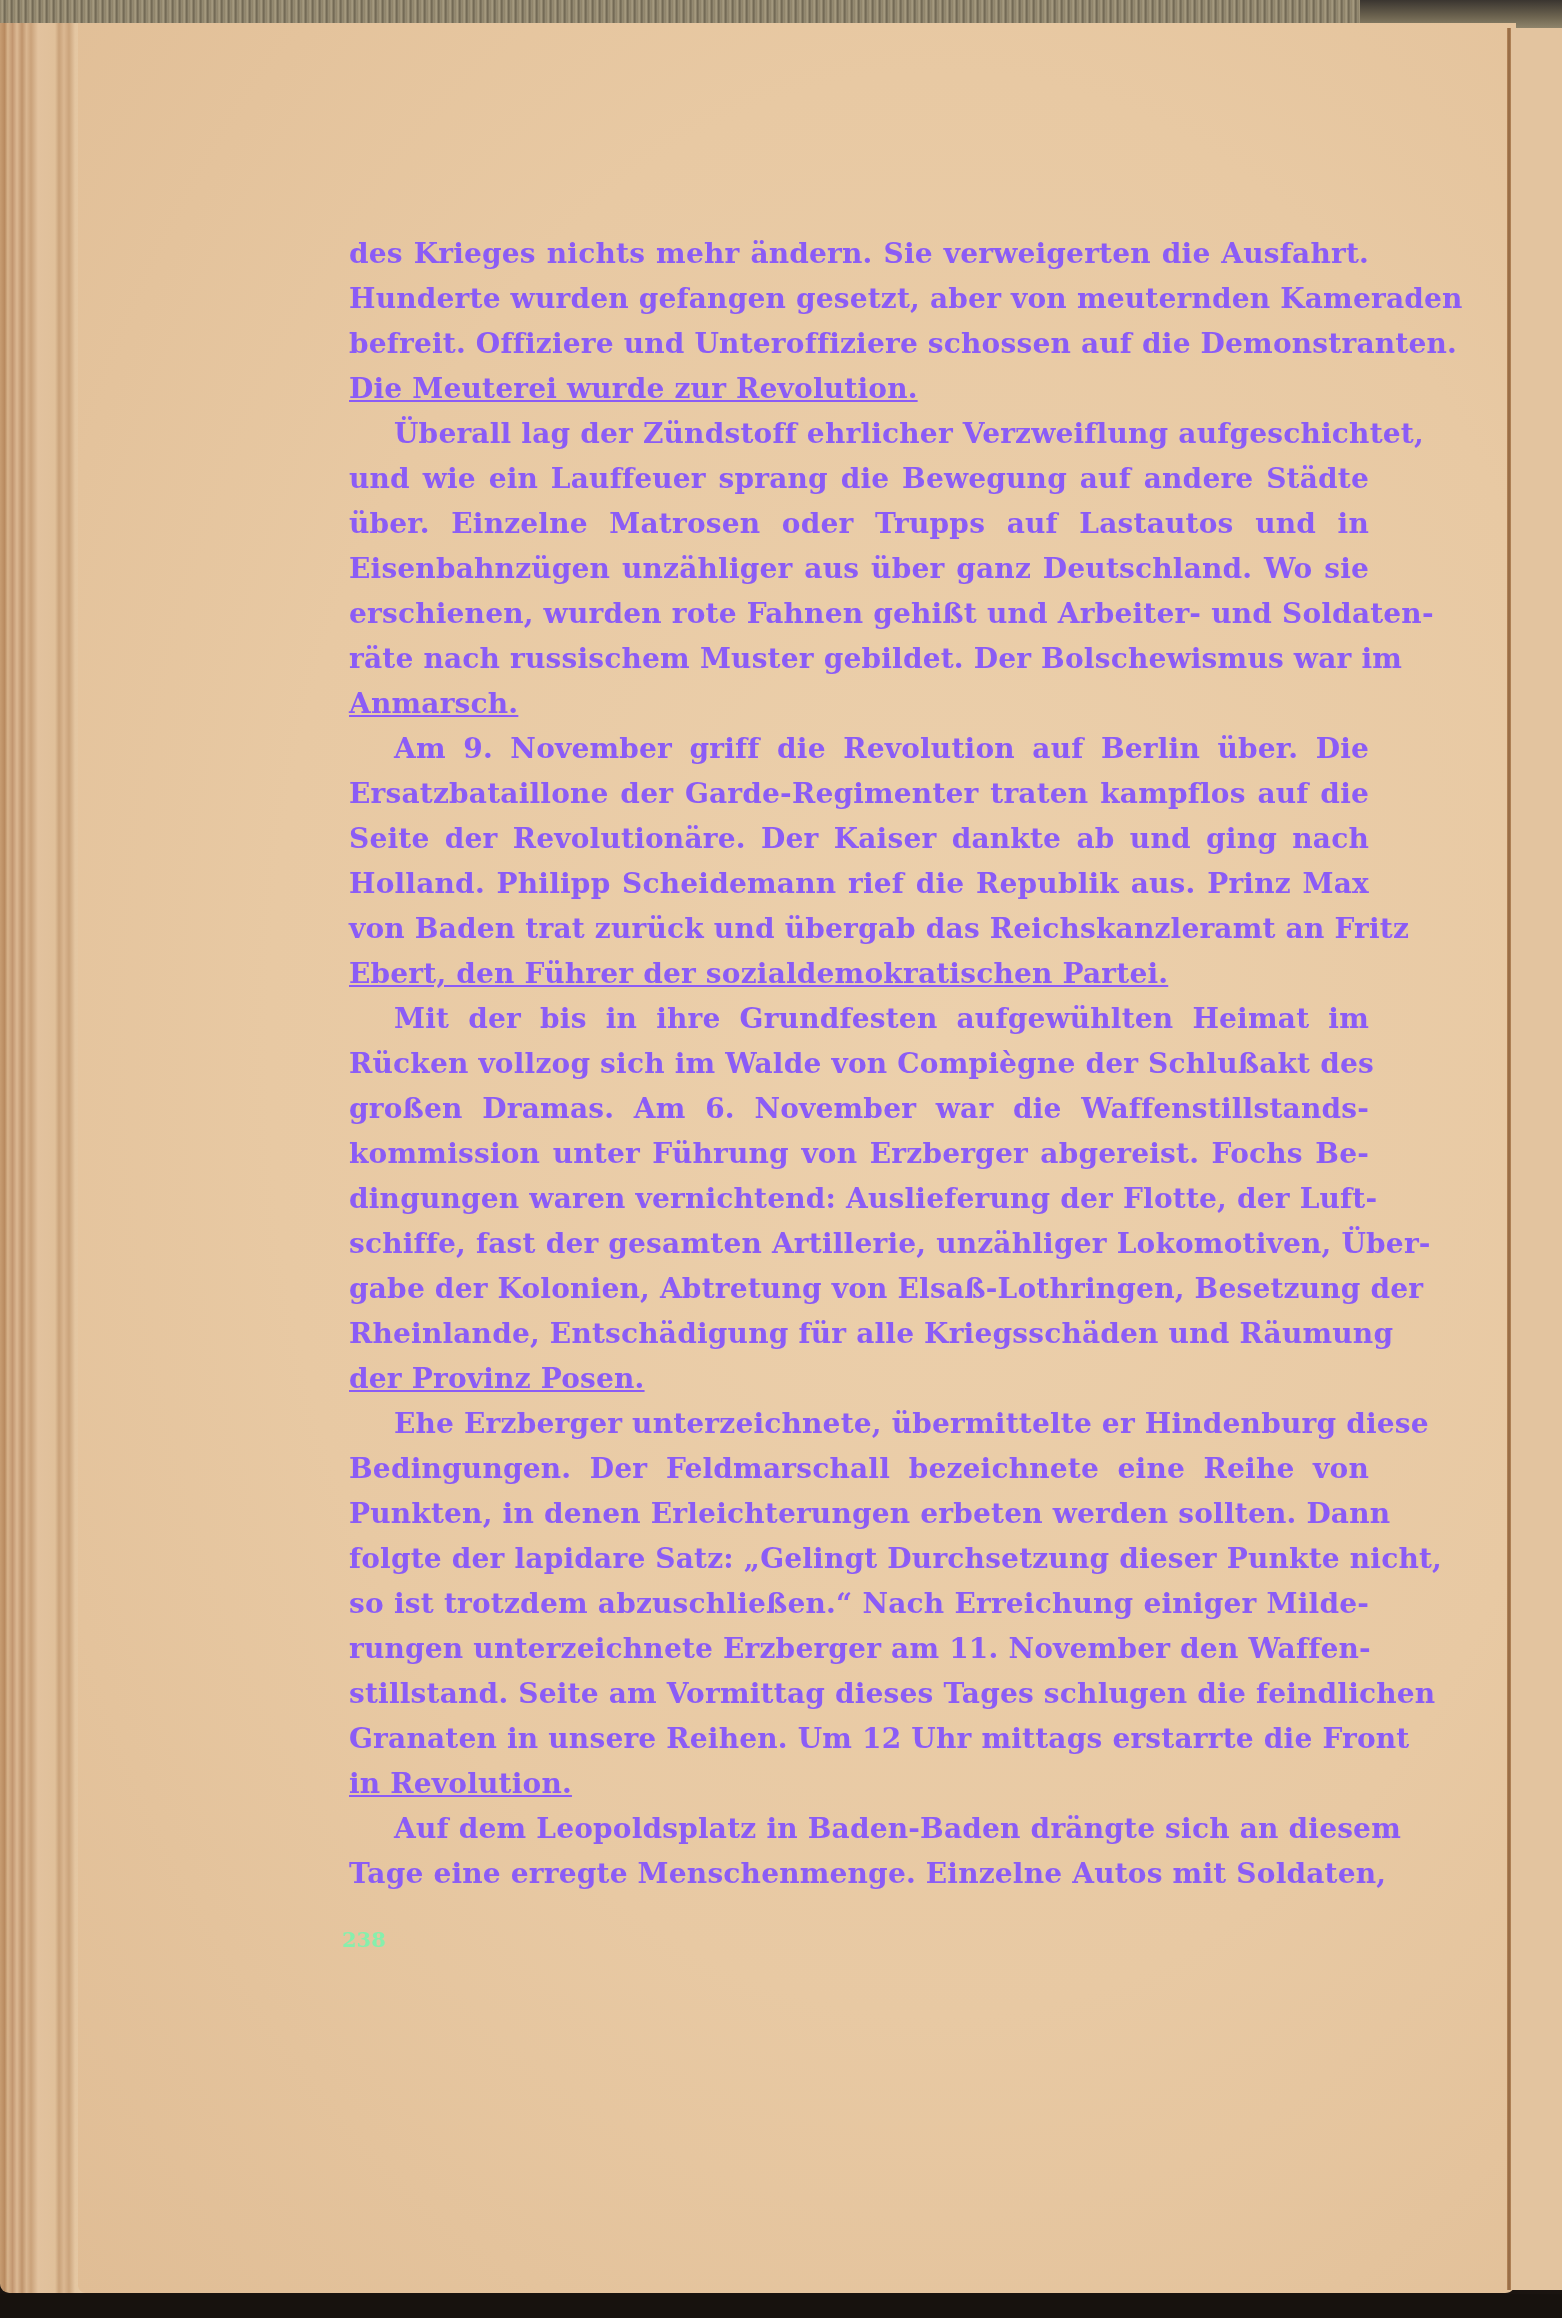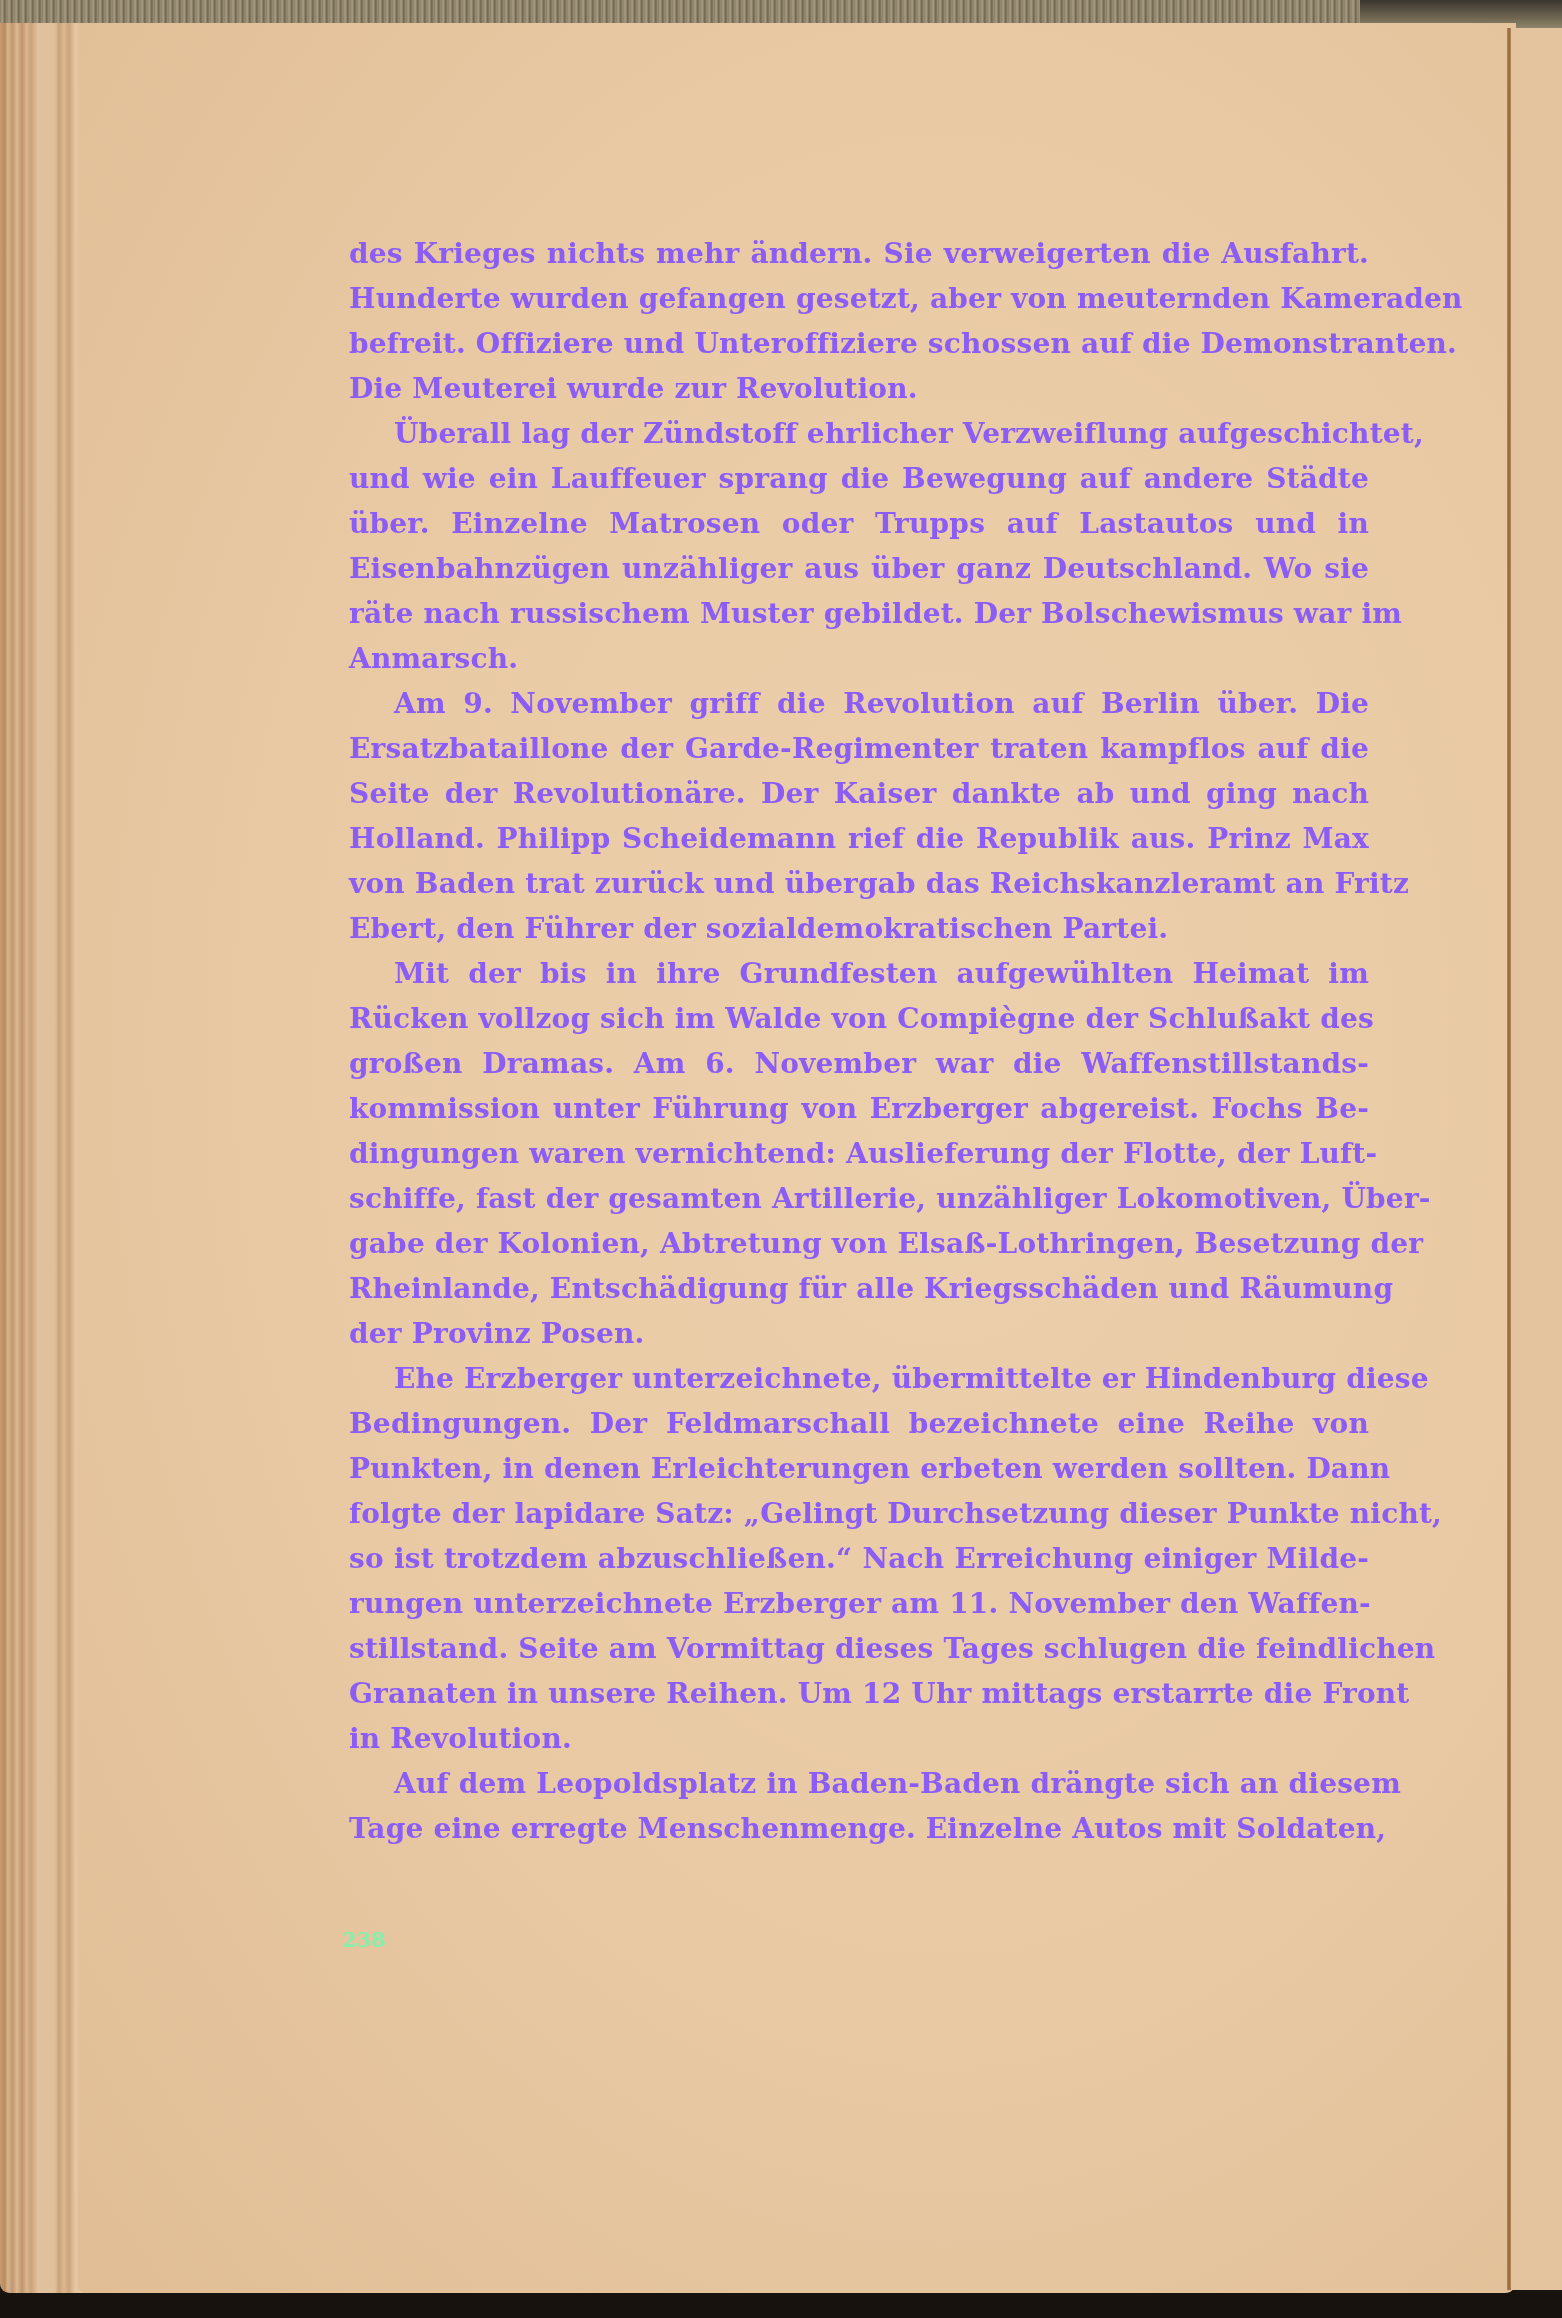--- a/index.html
+++ b/index.html
@@ -77,20 +77,21 @@
       font-size: 28px;
       color: #8b5cf6;
       white-space: nowrap;
       text-align: justify;
       text-align-last: justify;
       font-weight: bold;
       letter-spacing: 0.2px;
     }
     .line.last {
       text-align-last: left;
+      text-decoration: underline;
     }
     .line.indent {
       padding-left: 45px;
       width: calc(100% - 45px);
     }
     .page-number {
       position: absolute;
       left: 342px;
       top: 1927px;
       font-family: "DejaVu Serif", "Liberation Serif", serif;
@@ -119,20 +120,21 @@
       <span class="line">des Krieges nichts mehr ändern. Sie verweigerten die Ausfahrt.</span>
       <span class="line">Hunderte wurden gefangen gesetzt, aber von meuternden Kameraden</span>
       <span class="line">befreit. Offiziere und Unteroffiziere schossen auf die Demonstranten.</span>
       <span class="line last">Die Meuterei wurde zur Revolution.</span>
     </div>
     <div>
       <span class="line indent">Überall lag der Zündstoff ehrlicher Verzweiflung aufgeschichtet,</span>
       <span class="line">und wie ein Lauffeuer sprang die Bewegung auf andere Städte</span>
       <span class="line">über. Einzelne Matrosen oder Trupps auf Lastautos und in</span>
       <span class="line">Eisenbahnzügen unzähliger aus über ganz Deutschland. Wo sie</span>
+      <span class="line">erschienen, wurden rote Fahnen gehißt und Arbeiter- und Soldaten-</span>
       <span class="line">räte nach russischem Muster gebildet. Der Bolschewismus war im</span>
       <span class="line last">Anmarsch.</span>
     </div>
     <div>
       <span class="line indent">Am 9. November griff die Revolution auf Berlin über. Die</span>
       <span class="line">Ersatzbataillone der Garde-Regimenter traten kampflos auf die</span>
       <span class="line">Seite der Revolutionäre. Der Kaiser dankte ab und ging nach</span>
       <span class="line">Holland. Philipp Scheidemann rief die Republik aus. Prinz Max</span>
       <span class="line">von Baden trat zurück und übergab das Reichskanzleramt an Fritz</span>
       <span class="line last">Ebert, den Führer der sozialdemokratischen Partei.</span>

